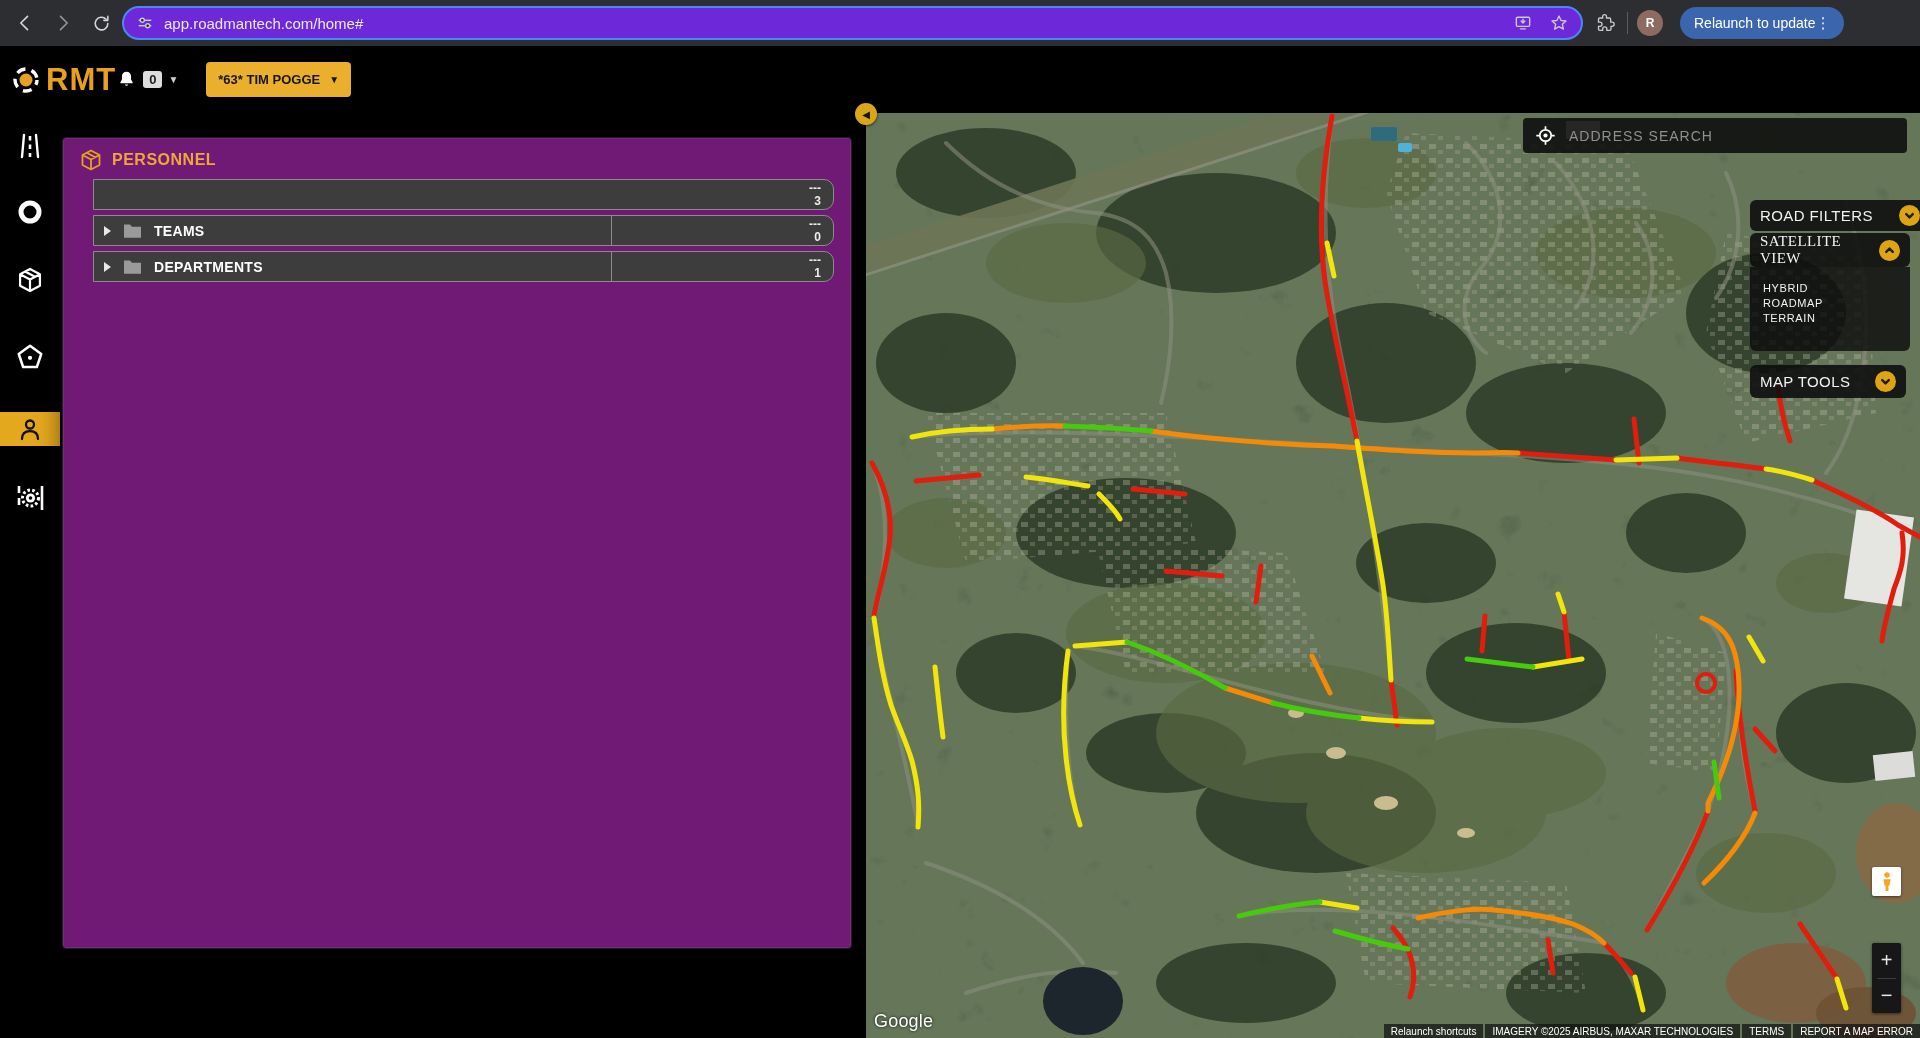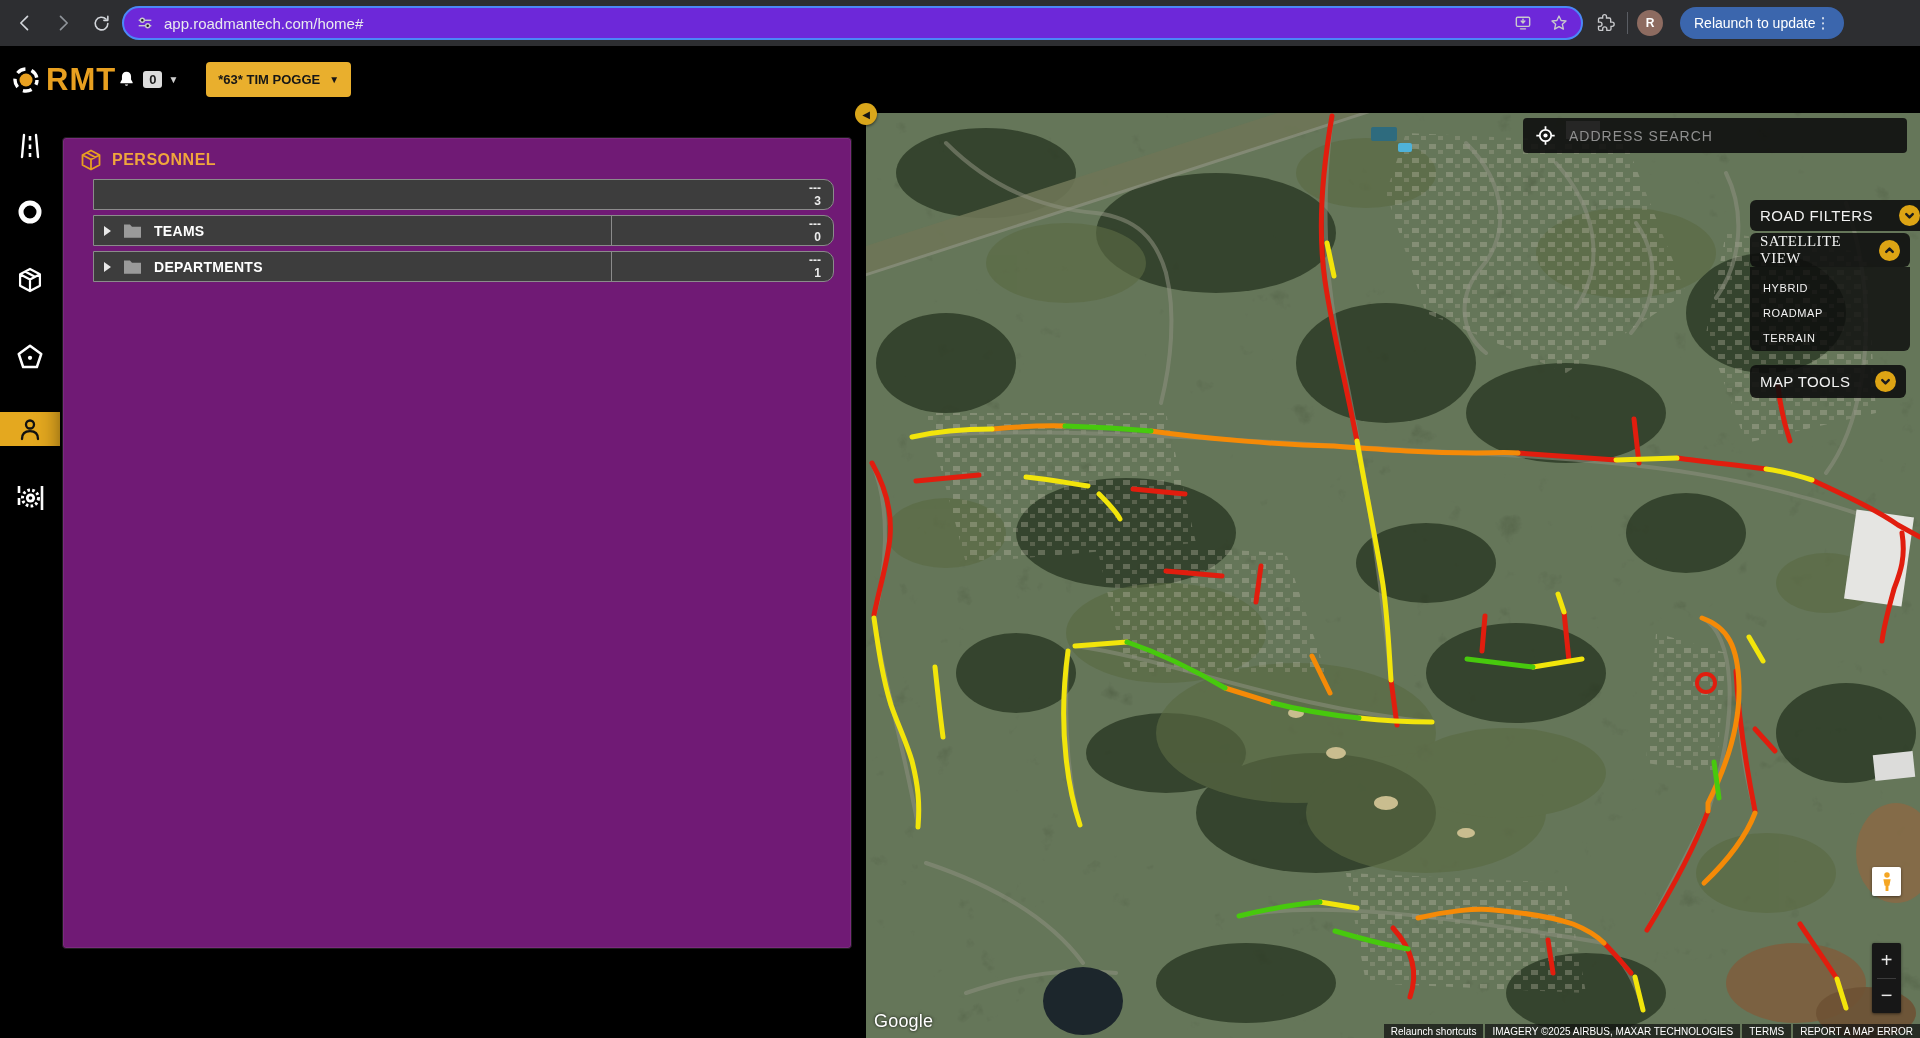--- a/index.html
+++ b/index.html
@@ -65,21 +65,21 @@
           display:flex; align-items:center; justify-content:space-between; font-size:15px; letter-spacing:0.4px;
           padding:0 10px; }
   .search-box { left:657px; top:5px; width:384px; height:35px; border-radius:4px; justify-content:flex-start; gap:13px; padding:16px 12px; }
   .search-box input { background:transparent; border:none; outline:none; color:#d8d8d8; font-size:14px;
                       letter-spacing:1px; font-family:"Liberation Sans",sans-serif; width:300px; }
   .search-box input::placeholder { color:#8f8f8f; }
   .box-road-filters { left:884px; top:87px;  width:180px; height:31px; }
   .box-satellite    { left:884px; top:120px; width:160px; height:34px;font-family:Liberation Serif, serif; }
   .sat-dropdown { position:absolute; left:884px; top:154px; width:160px; height:84px;
                   background:rgba(12,12,12,0.82); border-radius:0 0 6px 6px; padding:15px 0 16px 13px;
-                  display:flex; flex-direction:column; gap:13px; }
+                  display:flex; flex-direction:column; gap:3px; }
   .sat-opt { color:#f2f2f2; font-size:11px; letter-spacing:0.6px; }
   .box-map-tools    { left:884px; top:252px; width:156px; height:33px; }
   .chev { width:21px; height:21px; border-radius:50%; background:#dda414; display:flex; align-items:center; justify-content:center; flex:none; }
 
   .pegman-box { position:absolute; left:1006px; top:754px; width:29px; height:29px; background:#fff; border-radius:2px;
                 box-shadow:0 1px 3px rgba(0,0,0,.5); display:flex; align-items:center; justify-content:center; }
   .zoom-ctl { position:absolute; left:1006px; top:830px; width:29px; height:70px; background:#171717; border-radius:2px;
               box-shadow:0 1px 3px rgba(0,0,0,.5); display:flex; flex-direction:column; }
   .zoom-ctl .zbtn { flex:1; display:flex; align-items:center; justify-content:center; color:#e8e8e8; font-size:20px; }
   .zoom-ctl .zdiv { height:1px; background:#3c3c3c; margin:0 5px; }

